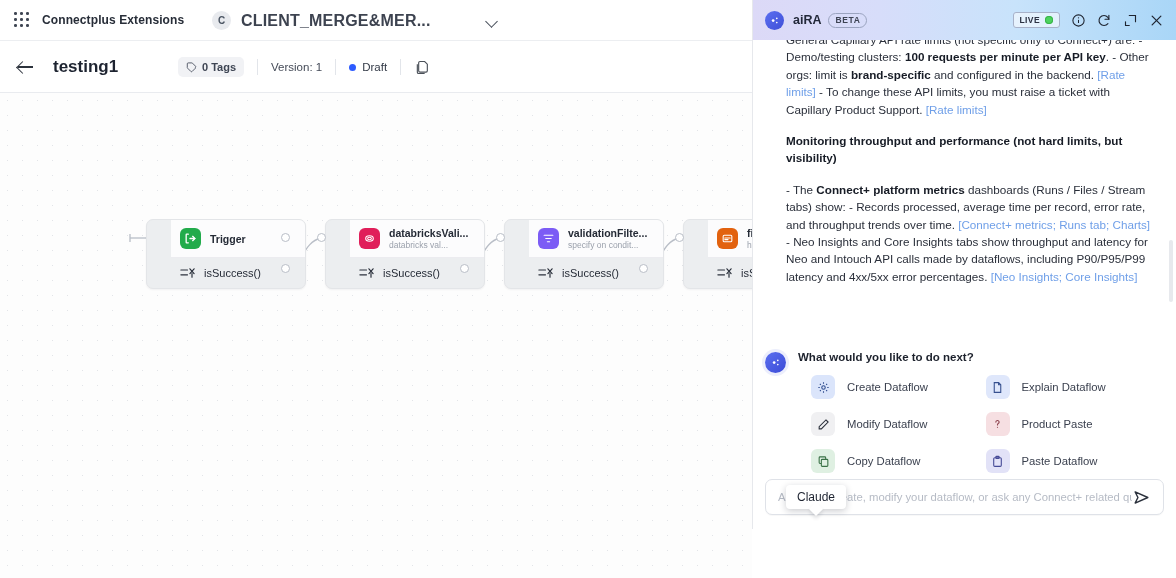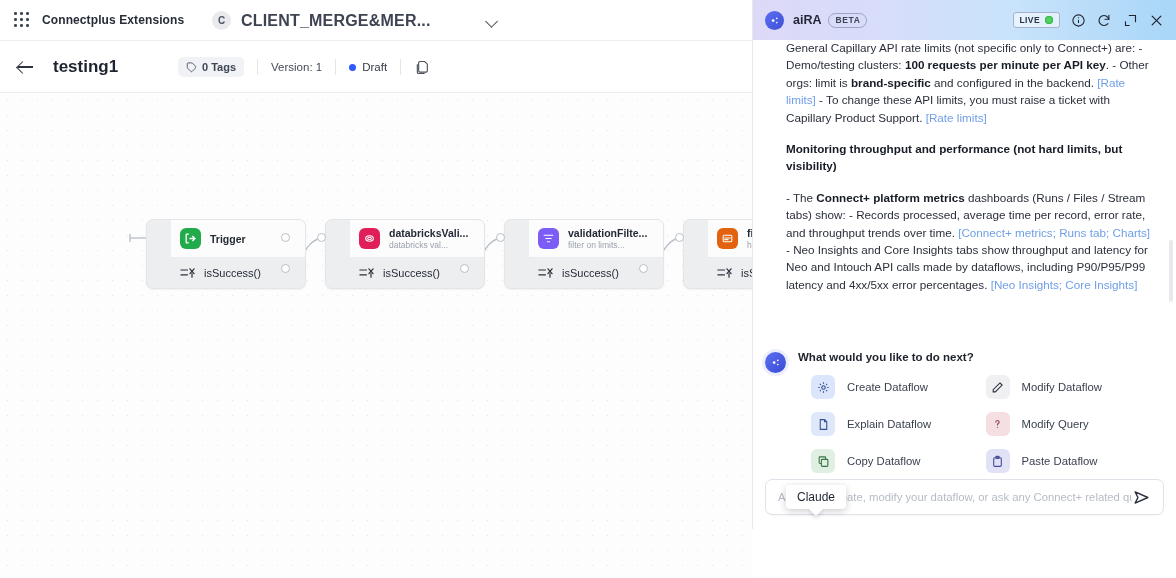--- a/index.html
+++ b/index.html
@@ -106,21 +106,21 @@
   .beta { margin-left:7px; font-size:8.5px; letter-spacing:.6px; color:#3d4353; font-weight:600;
      border:1px solid #9ba4c0; border-radius:9px; padding:1.5px 6px 1.5px 6px; }
   .head-right { margin-left:auto; display:flex; align-items:center; gap:11px; }
   .live-badge { display:flex; align-items:center; gap:5px; border:1px solid #a8b2c9;
      background:rgba(255,255,255,.55); border-radius:3px; padding:2px 6px; }
   .live-txt { font-size:8.5px; font-weight:700; color:#2b3142; letter-spacing:.4px;}
   .live-dot { width:8px; height:8px; border-radius:50%; background:#4ed35f; box-shadow:0 0 0 1px #39b34a inset;}
   .hicon { width:15px; height:15px; color:#1e2430; cursor:pointer; }
 
   .aira-body { flex:1 1 auto; position:relative; overflow:hidden; background:#fff; }
-  .scroll-inner { position:absolute; left:0; right:0; top:0; padding:8px 24px 0 33px; }
+  .scroll-inner { position:absolute; left:0; right:0; top:0; padding:0 24px 0 33px; }
 
   .msg-p { font-size:11.7px; line-height:17.4px; color:#2a2f3a; margin-bottom:14px; }
   .msg-p.first { margin-top:-9px; }
   .msg-p b { font-weight:700; color:#171c26; }
   .lnk { color:#6f9fe8; }
 
   .scrollbar { position:absolute; right:3px; top:200px; width:4px; height:62px;
      border-radius:3px; background:#e7e9ed; }
 
   .suggest { position:absolute; left:0; right:0; bottom:0; padding:12px 20px 6px 12px; background:#fff;}
@@ -277,21 +277,21 @@
         <div class="node-head">
           <div class="node-ico" style="background:#7c5cf5">
             <svg width="13" height="13" viewBox="0 0 24 24" fill="none" stroke="#fff" stroke-width="2.2" stroke-linecap="round">
               <path d="M4 6h16"></path>
                 <path d="M7 12h10"></path>
                 <path d="M10 18h4"></path>
             </svg>
           </div>
           <div class="node-texts">
             <div class="node-title">validationFilte...</div>
-            <div class="node-sub">filter on limits...</div>
+            <div class="node-sub">specify on condit...</div>
           </div>
         </div>
         <div class="node-body">
           <svg class="cond-ico" viewBox="0 0 24 20" fill="none" stroke="#2b313c" stroke-width="2" stroke-linecap="round">
             <path d="M1 5h11"></path>
               <path d="M1 13h11"></path>
               <path d="M16 3l7 8"></path>
               <path d="M23 3l-7 8"></path>
               <path d="M19.5 11v6"></path>
           </svg>
@@ -406,46 +406,46 @@
                 <div class="sug-ico" style="background:#dbe5fb">
                   <svg width="13" height="13" viewBox="0 0 24 24" fill="none" stroke="#2f4c8f" stroke-width="2">
                     <circle cx="12" cy="12" r="3.2"></circle>
                     <path d="M12 2.5v2.6M12 18.9v2.6M21.5 12h-2.6M5.1 12H2.5M18.7 5.3l-1.8 1.8M7.1 16.9l-1.8 1.8M18.7 18.7l-1.8-1.8M7.1 7.1L5.3 5.3"></path>
                   </svg>
                 </div>
                 <div class="sug-lbl">Create Dataflow</div>
               </div>
 
               <div class="sug-item">
-                <div class="sug-ico" style="background:#f0f0f2">
-                  <svg width="13" height="13" viewBox="0 0 24 24" fill="none" stroke="#2b303b" stroke-width="2" stroke-linecap="round">
-                    <path d="M16.5 3.5l4 4L8 20H4v-4z"></path>
-                  </svg>
-                </div>
-                <div class="sug-lbl">Modify Dataflow</div>
-              </div>
-
-              <div class="sug-item">
                 <div class="sug-ico" style="background:#dfe7fb">
                   <svg width="13" height="13" viewBox="0 0 24 24" fill="none" stroke="#36508f" stroke-width="2">
                     <path d="M6 3h8l4 4v14H6z"></path>
                       <path d="M14 3v4h4"></path>
                   </svg>
                 </div>
                 <div class="sug-lbl">Explain Dataflow</div>
               </div>
 
               <div class="sug-item">
+                <div class="sug-ico" style="background:#f0f0f2">
+                  <svg width="13" height="13" viewBox="0 0 24 24" fill="none" stroke="#2b303b" stroke-width="2" stroke-linecap="round">
+                    <path d="M16.5 3.5l4 4L8 20H4v-4z"></path>
+                  </svg>
+                </div>
+                <div class="sug-lbl">Modify Dataflow</div>
+              </div>
+
+              <div class="sug-item">
                 <div class="sug-ico" style="background:#f6dfe2">
                   <svg width="13" height="14" viewBox="0 0 24 24" fill="none" stroke="#8f4450" stroke-width="2.1" stroke-linecap="round">
                     <path d="M9 8.5a3 3 0 1 1 4.3 2.7c-.9.5-1.3 1.1-1.3 2.1v.6"></path>
                       <circle cx="12" cy="18" r="1.1" fill="#8f4450" stroke="none"></circle>
                   </svg>
                 </div>
-                <div class="sug-lbl">Modify Query</div>
+                <div class="sug-lbl">Product Paste</div>
               </div>
 
               <div class="sug-item">
                 <div class="sug-ico" style="background:#dff0e2">
                   <svg width="13" height="13" viewBox="0 0 24 24" fill="none" stroke="#3a7146" stroke-width="2">
                     <rect x="8" y="8" width="12" height="13" rx="1.6"></rect>
                       <path d="M16 8V5a1.6 1.6 0 0 0-1.6-1.6H5.6A1.6 1.6 0 0 0 4 5v9a1.6 1.6 0 0 0 1.6 1.6H8"></path>
                   </svg>
                 </div>
                 <div class="sug-lbl">Copy Dataflow</div>

